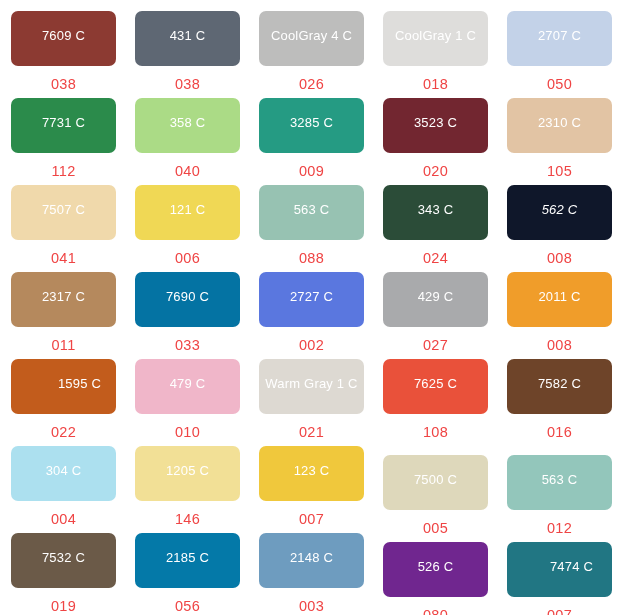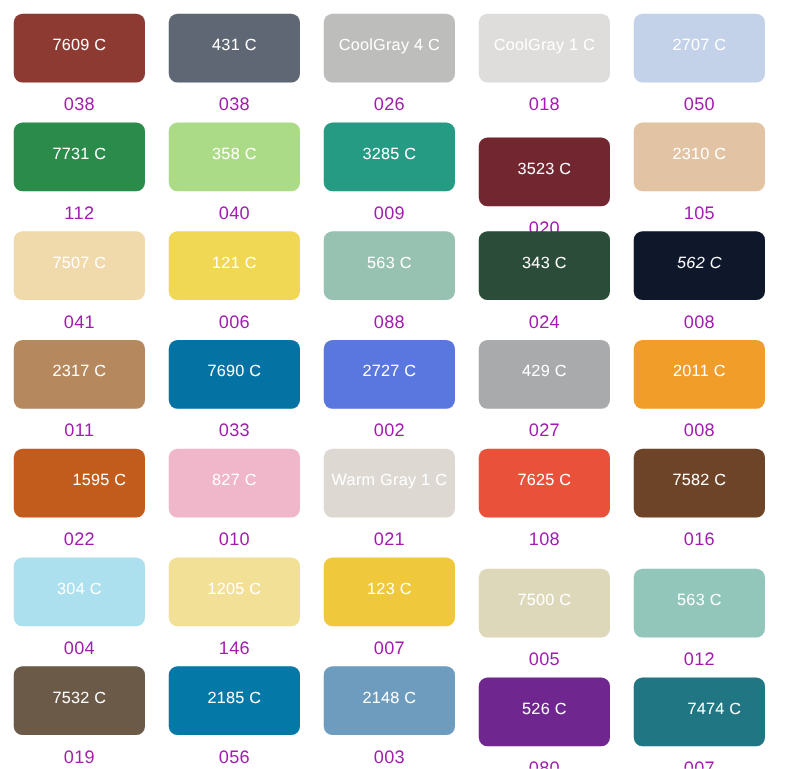--- a/index.html
+++ b/index.html
@@ -37,21 +37,21 @@
   .swatch-name {
     color: #ffffff;
     font-size: 13px;
     line-height: 13px;
     letter-spacing: 0.2px;
     position: relative;
     top: -3px;
     white-space: nowrap;
   }
   .swatch-code {
-    color: #a21caf;
+    color: #ef4444;
     font-size: 14.5px;
     line-height: 14.5px;
     margin-top: 11px;
     letter-spacing: 0.3px;
     white-space: nowrap;
   }
 </style>
 </head>
 <body>
 
@@ -97,21 +97,21 @@
         <span class="swatch-name">358 C</span>
       </div>
       <div class="swatch-code">040</div>
     </div>
     <div class="swatch-cell" style="left: 259px; top: 98px;">
       <div class="swatch-chip" style="background: rgb(37, 155, 131);">
         <span class="swatch-name">3285 C</span>
       </div>
       <div class="swatch-code">009</div>
     </div>
-    <div class="swatch-cell" style="left: 383px; top: 110px;">
+    <div class="swatch-cell" style="left: 383px; top: 98px;">
       <div class="swatch-chip" style="background: rgb(114, 38, 48);">
         <span class="swatch-name">3523 C</span>
       </div>
       <div class="swatch-code">020</div>
     </div>
     <div class="swatch-cell" style="left: 507px; top: 98px;">
       <div class="swatch-chip" style="background: rgb(226, 196, 164);">
         <span class="swatch-name">2310 C</span>
       </div>
       <div class="swatch-code">105</div>
@@ -177,21 +177,21 @@
       <div class="swatch-code">008</div>
     </div>
     <div class="swatch-cell" style="left: 11px; top: 359px;">
       <div class="swatch-chip" style="background: rgb(194, 92, 28); padding-left: 32px;">
         <span class="swatch-name">1595 C</span>
       </div>
       <div class="swatch-code">022</div>
     </div>
     <div class="swatch-cell" style="left: 135px; top: 359px;">
       <div class="swatch-chip" style="background: rgb(240, 182, 201);">
-        <span class="swatch-name">827 C</span>
+        <span class="swatch-name">479 C</span>
       </div>
       <div class="swatch-code">010</div>
     </div>
     <div class="swatch-cell" style="left: 259px; top: 359px;">
       <div class="swatch-chip" style="background: rgb(221, 217, 210);">
         <span class="swatch-name">Warm Gray 1 C</span>
       </div>
       <div class="swatch-code">021</div>
     </div>
     <div class="swatch-cell" style="left: 383px; top: 359px;">

